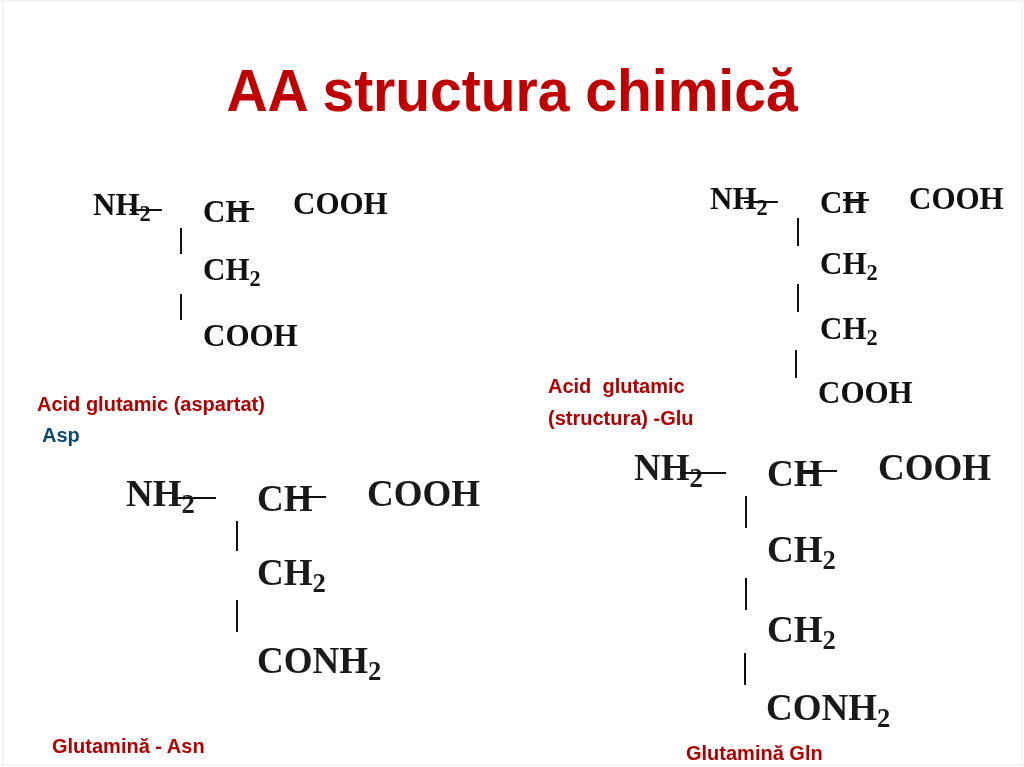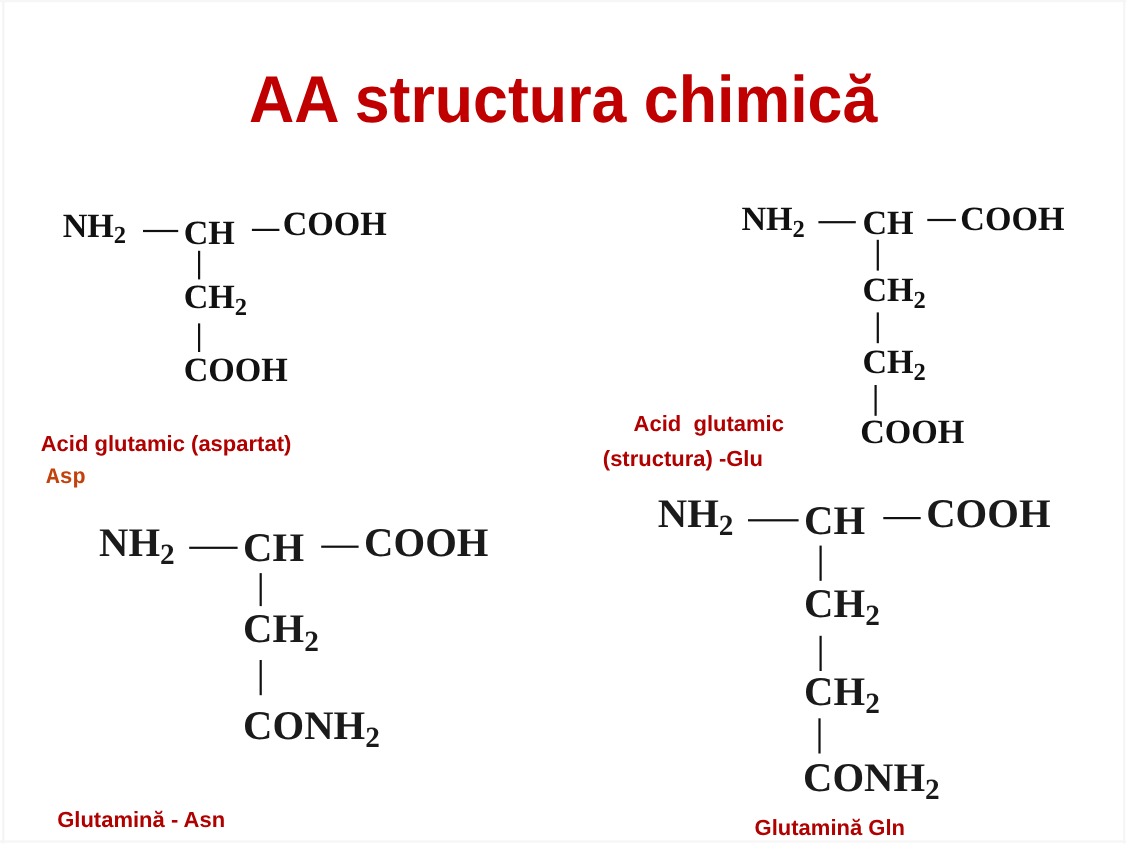--- a/index.html
+++ b/index.html
@@ -14,34 +14,34 @@
   .edge-t { position: absolute; left: 0; top: 0; width: 1024px; height: 2px; background: #f6f6f6; }
   .edge-b { position: absolute; left: 0; bottom: 1px; width: 1024px; height: 2px; background: #f6f6f6; }
 
   .title {
     position: absolute; left: 0; top: 56px; width: 1024px; text-align: center;
     font-family: "Liberation Sans", sans-serif; font-weight: bold;
     font-size: 60px; line-height: 70px; color: #C00000; letter-spacing: 0px;
     transform: scaleX(0.95); transform-origin: 512px 0;
   }
 
-  .chem { position: absolute; font-family: "Liberation Serif", serif; font-weight: bold; color: #111; white-space: nowrap; }
+  .chem { position: absolute; font-family: "Liberation Serif", serif; font-weight: bold; color: #111; white-space: nowrap; margin-left: 36px; }
   .chem sub { font-size: 0.72em; vertical-align: -0.28em; line-height: 0; }
   .s1 { font-size: 31px; line-height: 34px; }
   .s2 { font-size: 37px; line-height: 40px; font-weight: bold; }
   .s2 { color: #1a1a1a; }
 
   .bond-h { position: absolute; height: 2px; background: #111; }
   .bond-v { position: absolute; width: 2px; background: #111; }
 
   .label {
     position: absolute; font-family: "Liberation Sans", sans-serif; font-weight: bold;
     font-size: 20px; line-height: 32px; color: #B00000; white-space: nowrap;
   }
-  .label.bright { color: #c2410c; font-family: Liberation Mono, monospace; }
+  .label.bright { color: #0c4a6e; }
 </style>
 </head>
 <body>
 
 <div class="slide">
   <div class="edge-l"></div>
   <div class="edge-r"></div>
   <div class="edge-t"></div>
   <div class="edge-b"></div>
 
@@ -68,21 +68,21 @@
     <div class="chem s1" style="left:784px; top:186px;">CH</div>
     <div class="bond-h" style="left:843px; top:199px; width:26px;"></div>
     <div class="chem s1" style="left:873px; top:182px;">COOH</div>
     <div class="bond-v" style="left:797px; top:218px; height:28px;"></div>
     <div class="chem s1" style="left:784px; top:247px;"><span>CH</span><sub>2</sub></div>
     <div class="bond-v" style="left:797px; top:284px; height:28px;"></div>
     <div class="chem s1" style="left:784px; top:312px;"><span>CH</span><sub>2</sub></div>
     <div class="bond-v" style="left:795px; top:350px; height:28px;"></div>
     <div class="chem s1" style="left:782px; top:376px;">COOH</div>
 
-    <div class="label" style="left:576px; top:370px;"><span style="white-space:pre;">Acid  glutamic</span></div>
+    <div class="label" style="left:548px; top:370px;"><span style="white-space:pre;">Acid  glutamic</span></div>
     <div class="label" style="left:548px; top:402px;">(structura) -Glu</div>
   </div>
 
   <div>
     <div class="chem s2" style="left:90px; top:474px;"><span>NH</span><sub>2</sub></div>
     <div class="bond-h" style="left:172px; top:497px; width:44px;"></div>
     <div class="chem s2" style="left:221px; top:479px;">CH</div>
     <div class="bond-h" style="left:292px; top:496px; width:34px;"></div>
     <div class="chem s2" style="left:331px; top:474px;">COOH</div>
     <div class="bond-v" style="left:236px; top:521px; height:30px;"></div>

